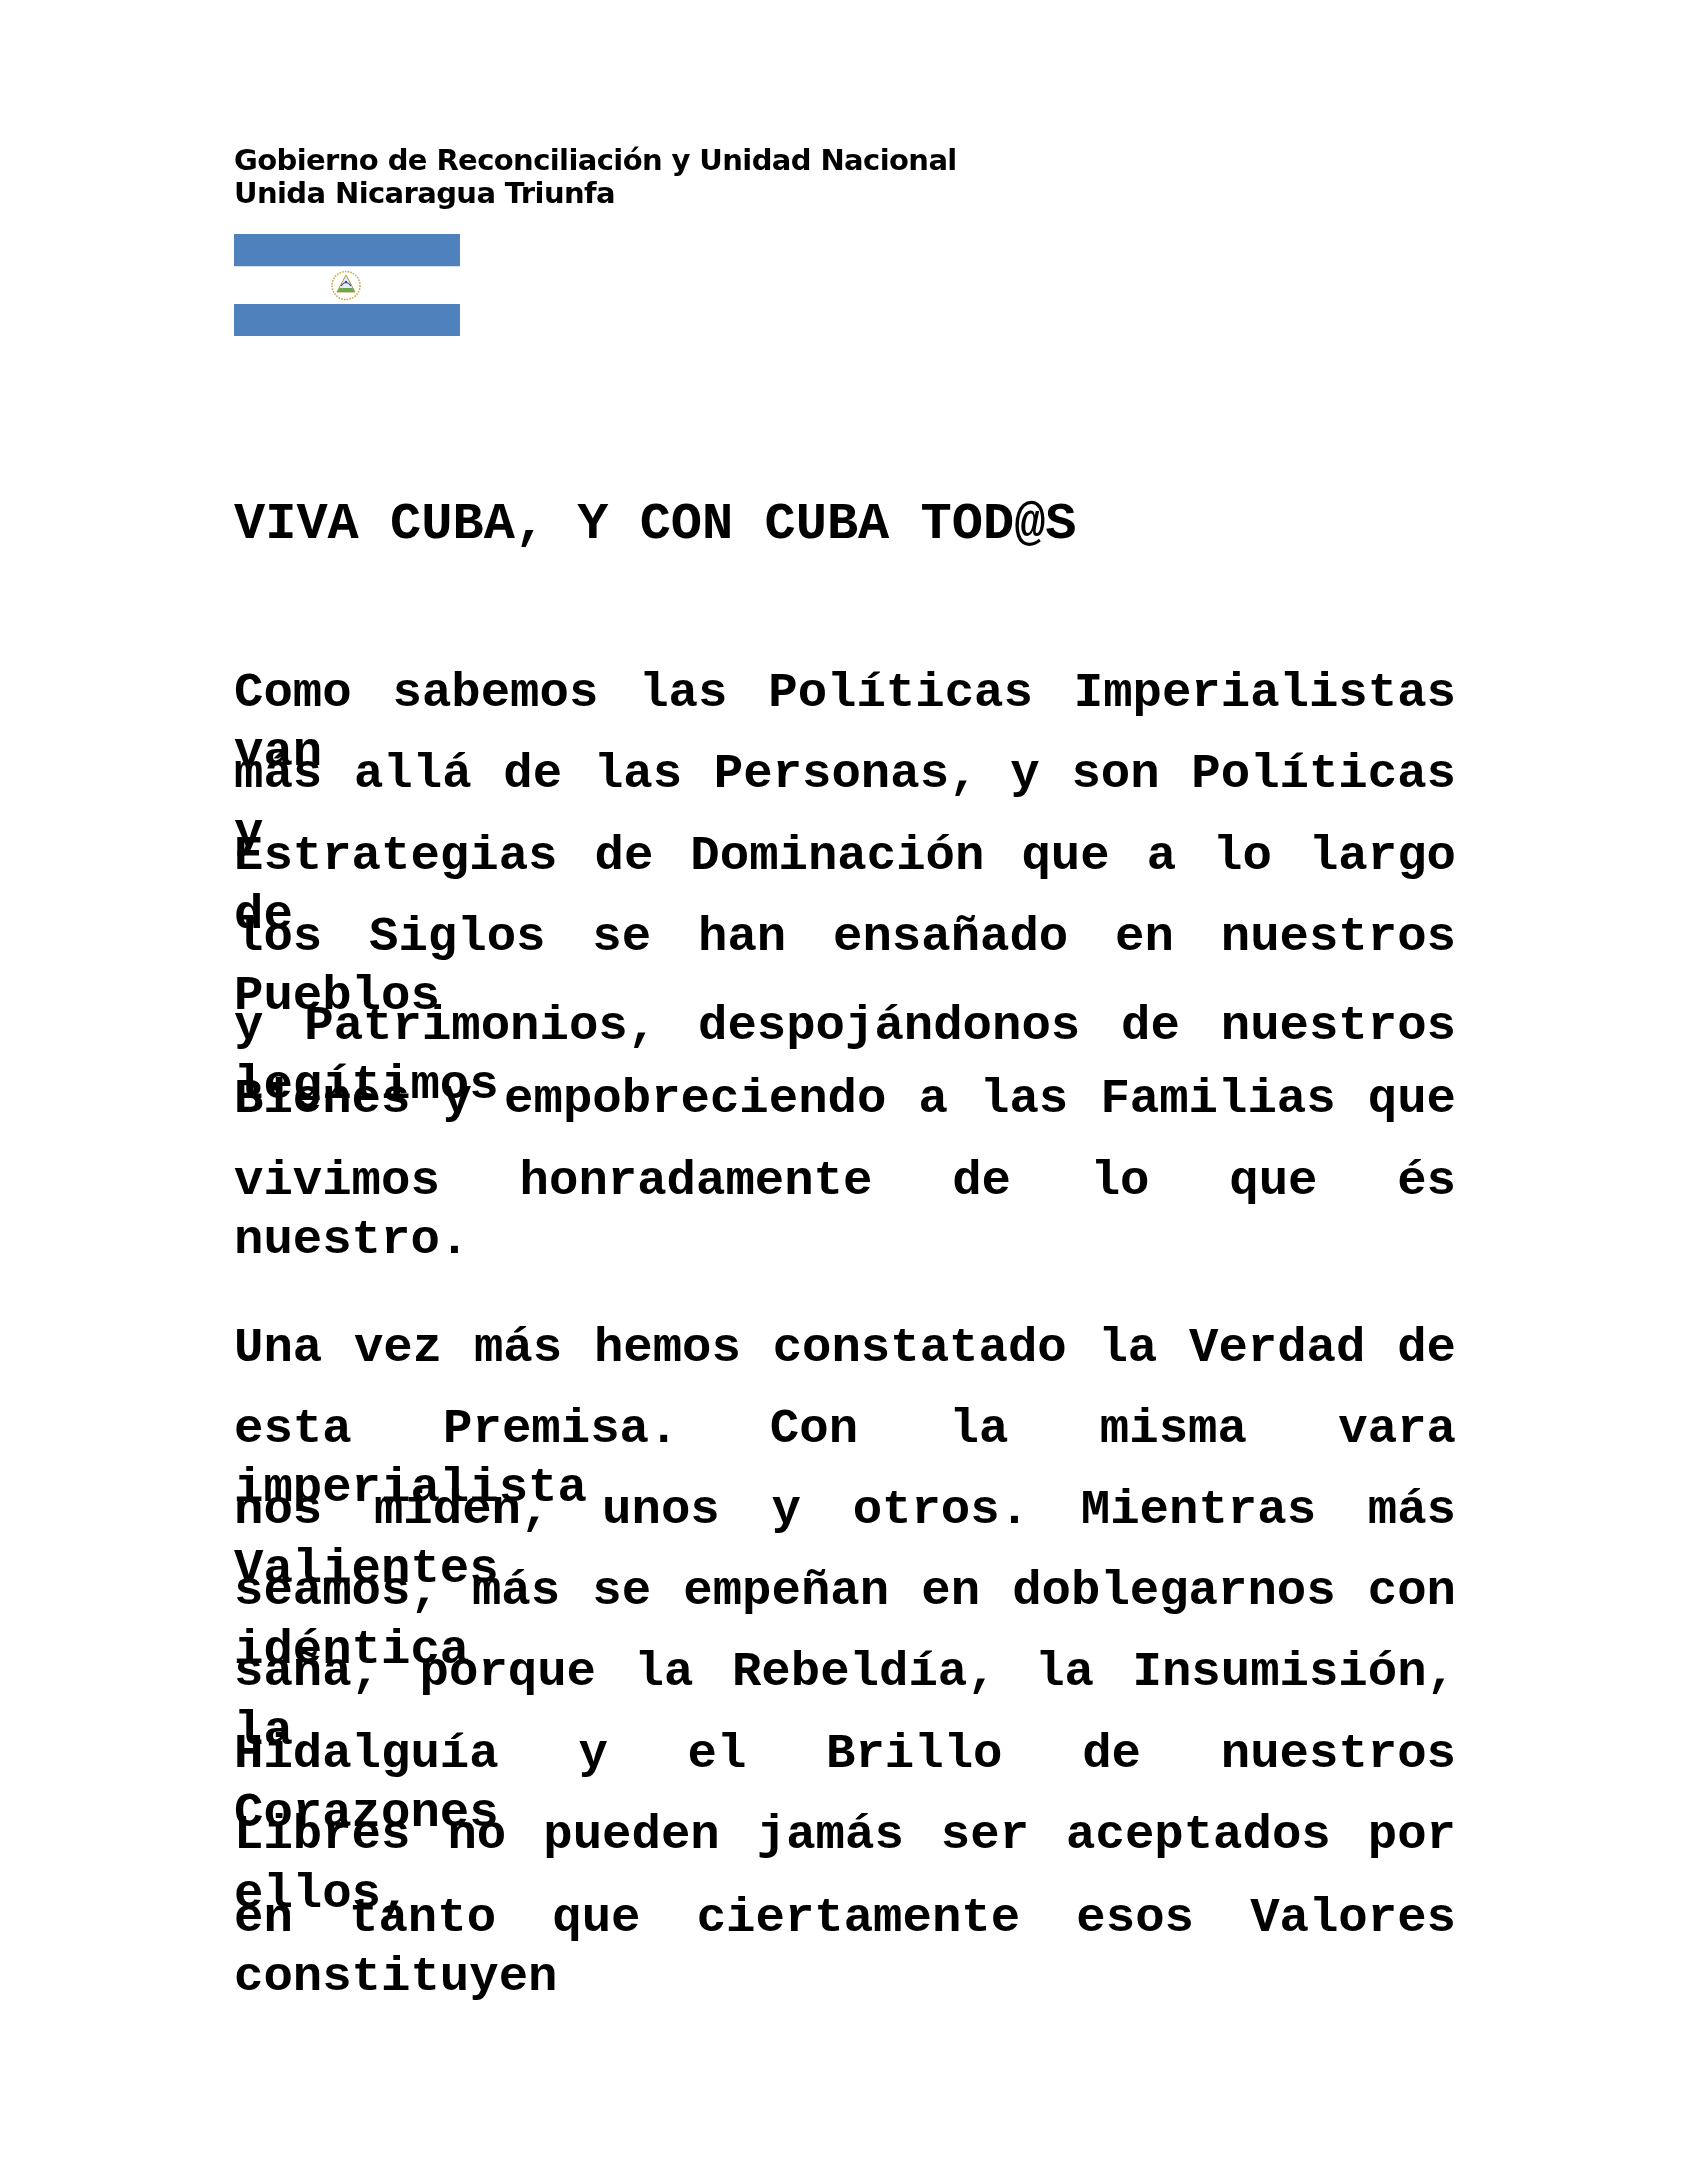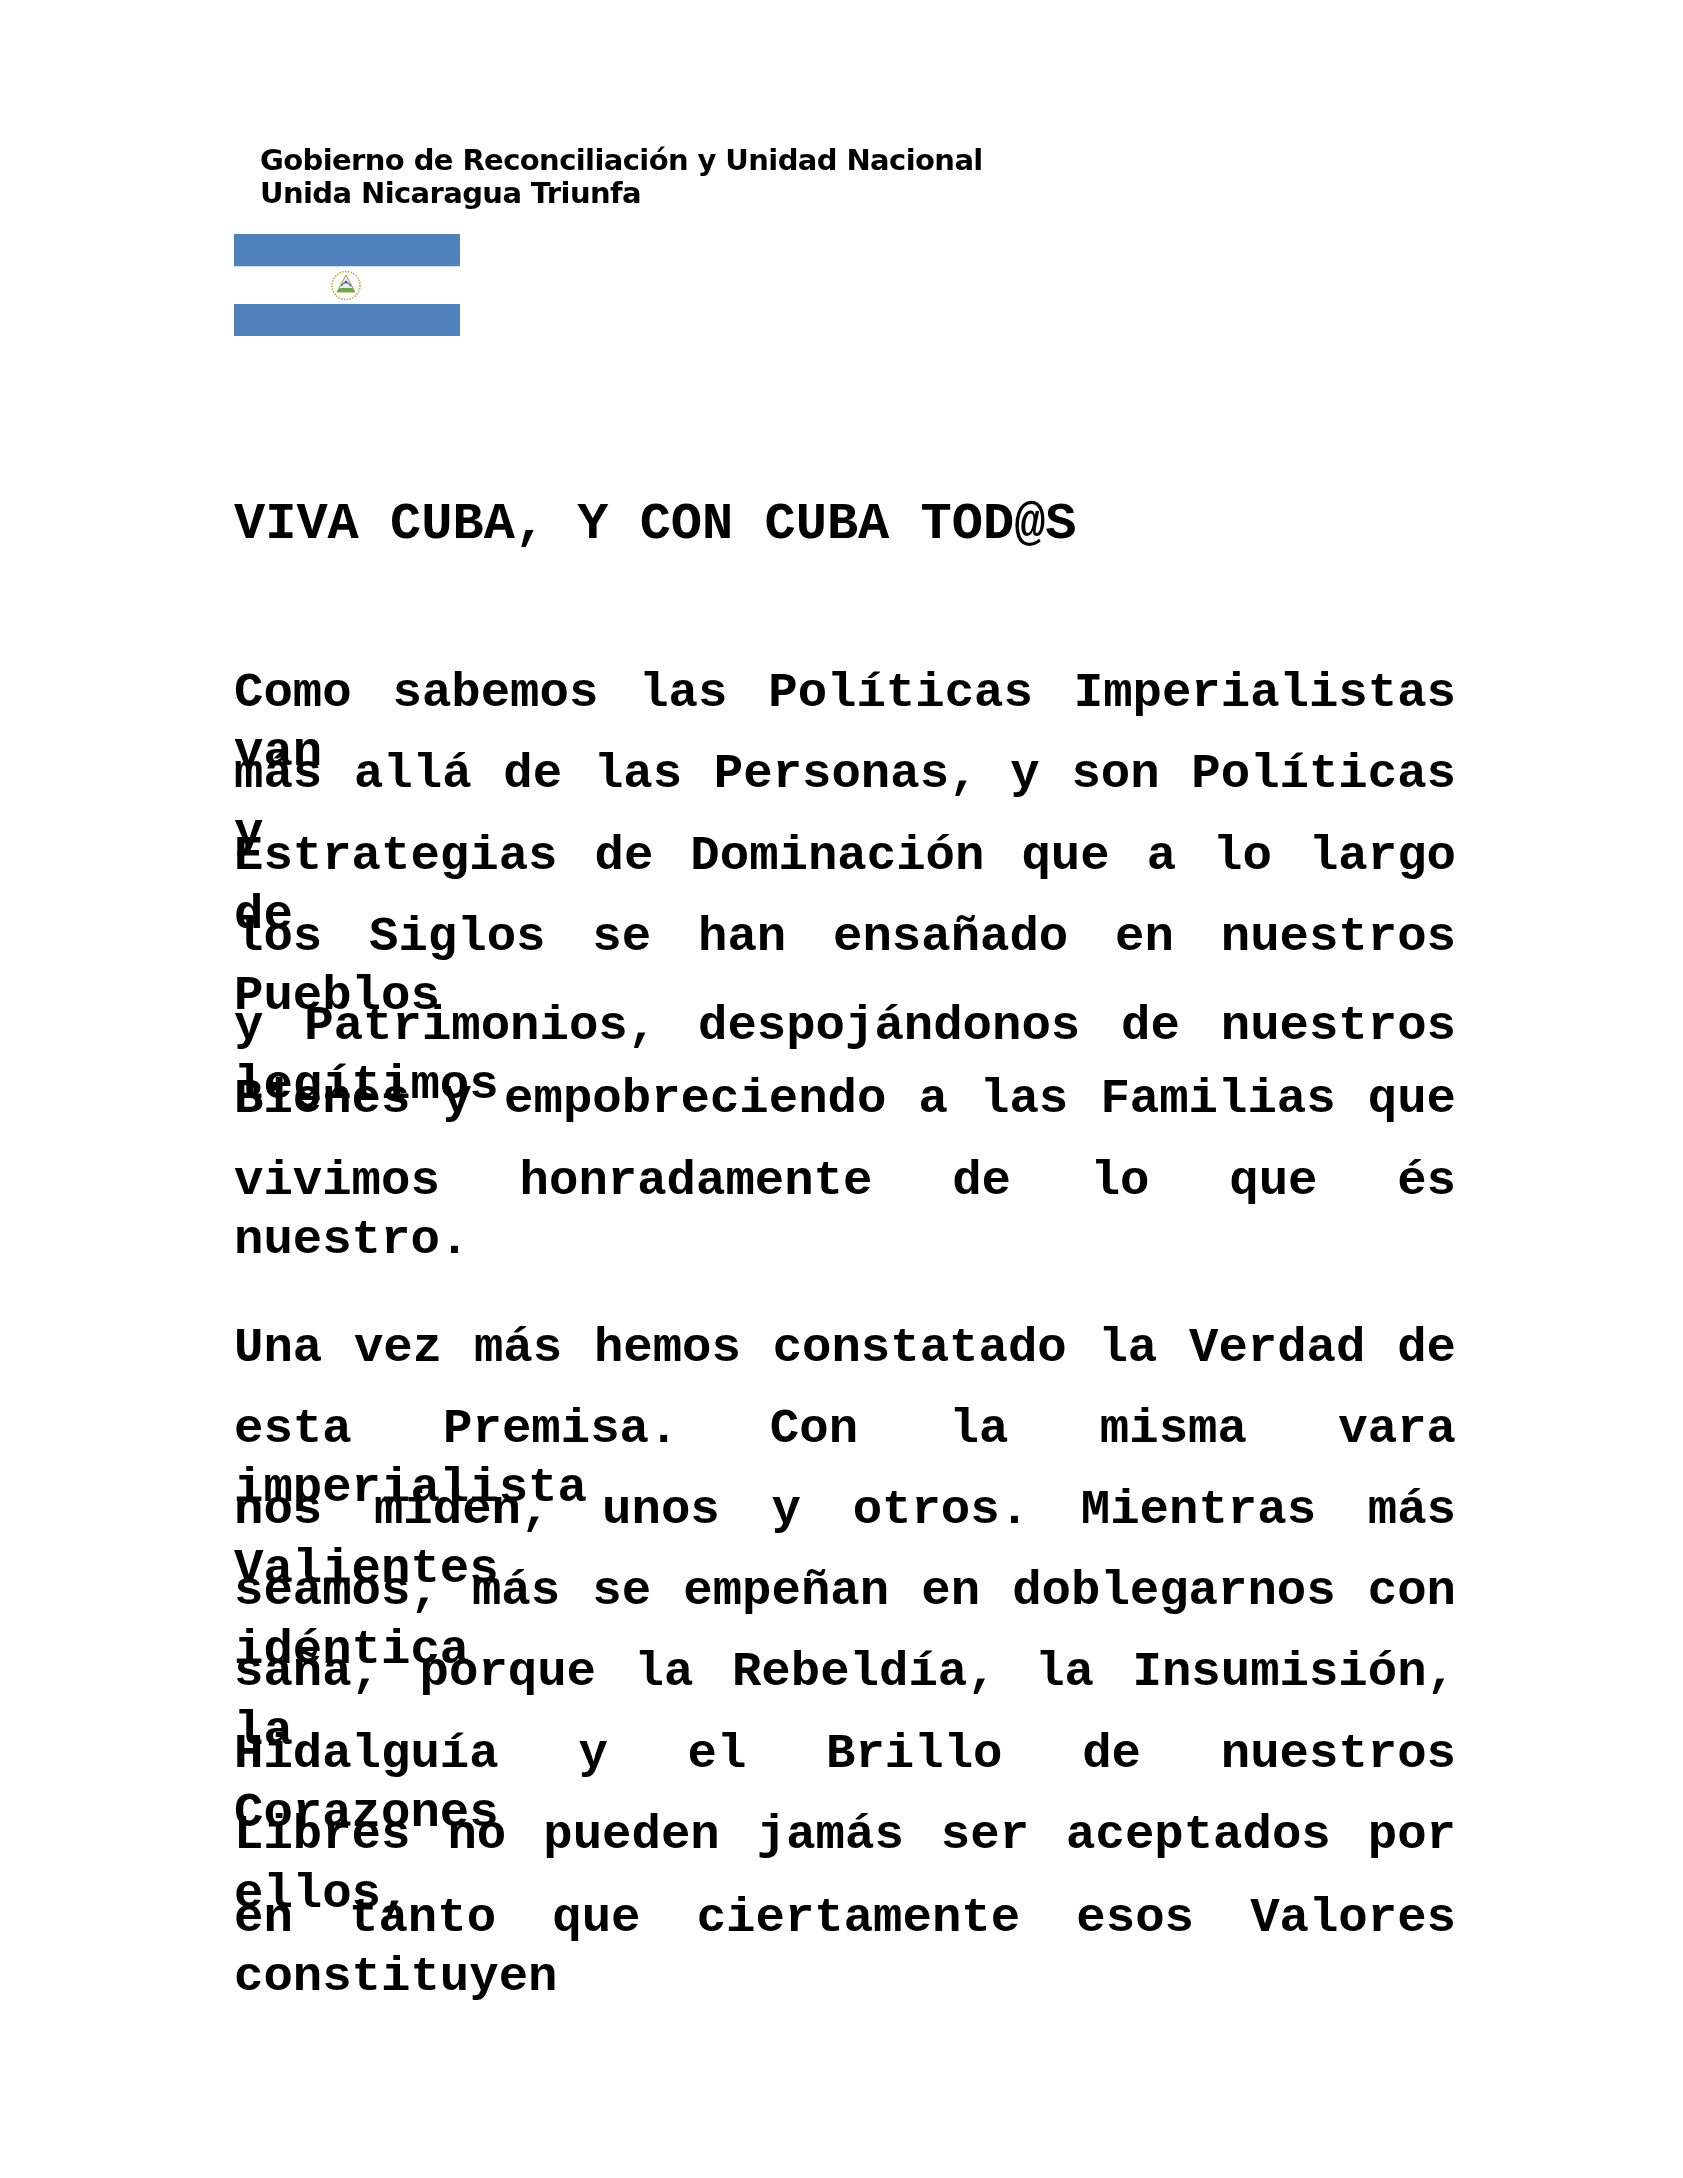--- a/index.html
+++ b/index.html
@@ -1,18 +1,18 @@
 <!DOCTYPE html>
 <html><head>
 <meta charset="utf-8">
 <style>
   html, body { margin: 0; padding: 0; background: #ffffff; }
   body { width: 1683px; height: 2178px; position: relative; overflow: hidden; color: #000; }
   .page { position: absolute; left: 0; top: 0; width: 1683px; height: 2178px; background: #fff; }
-  .hdr { position: absolute; left: 234px; font-family: "DejaVu Sans", sans-serif; font-weight: bold; font-size: 29px; letter-spacing: -0.6px; line-height: 36px; white-space: nowrap; margin-left: 26px; }
+  .hdr { position: absolute; left: 234px; font-family: "DejaVu Sans", sans-serif; font-weight: bold; font-size: 29px; letter-spacing: -0.6px; line-height: 36px; white-space: nowrap; }
   .hdr1 { top: 142px; }
   .hdr2 { top: 175px; }
   .flag { position: absolute; left: 234px; top: 234px; width: 226px; height: 102px; }
   .flag .band { position: absolute; left: 0; width: 226px; }
   .flag .top { top: 0; height: 32px; }
   .flag .mid { top: 32px; height: 39px; background: #fff; border-top: 1px solid #d5dff0; border-bottom: 1px solid #d5dff0; box-sizing: border-box; }
   .flag .bot { top: 70px; height: 32px; }
   .emblem { position: absolute; left: 95px; top: 35px; width: 34px; height: 33px; }
   .title { position: absolute; left: 234px; top: 495px; font-family: "Liberation Mono", monospace; font-weight: bold; font-size: 52px; line-height: 59px; white-space: pre; }
   .line { position: absolute; left: 234px; width: 1222px; font-family: "Liberation Mono", monospace; font-weight: bold; font-size: 49px; line-height: 59px; text-align: justify; text-align-last: justify; white-space: normal; }

